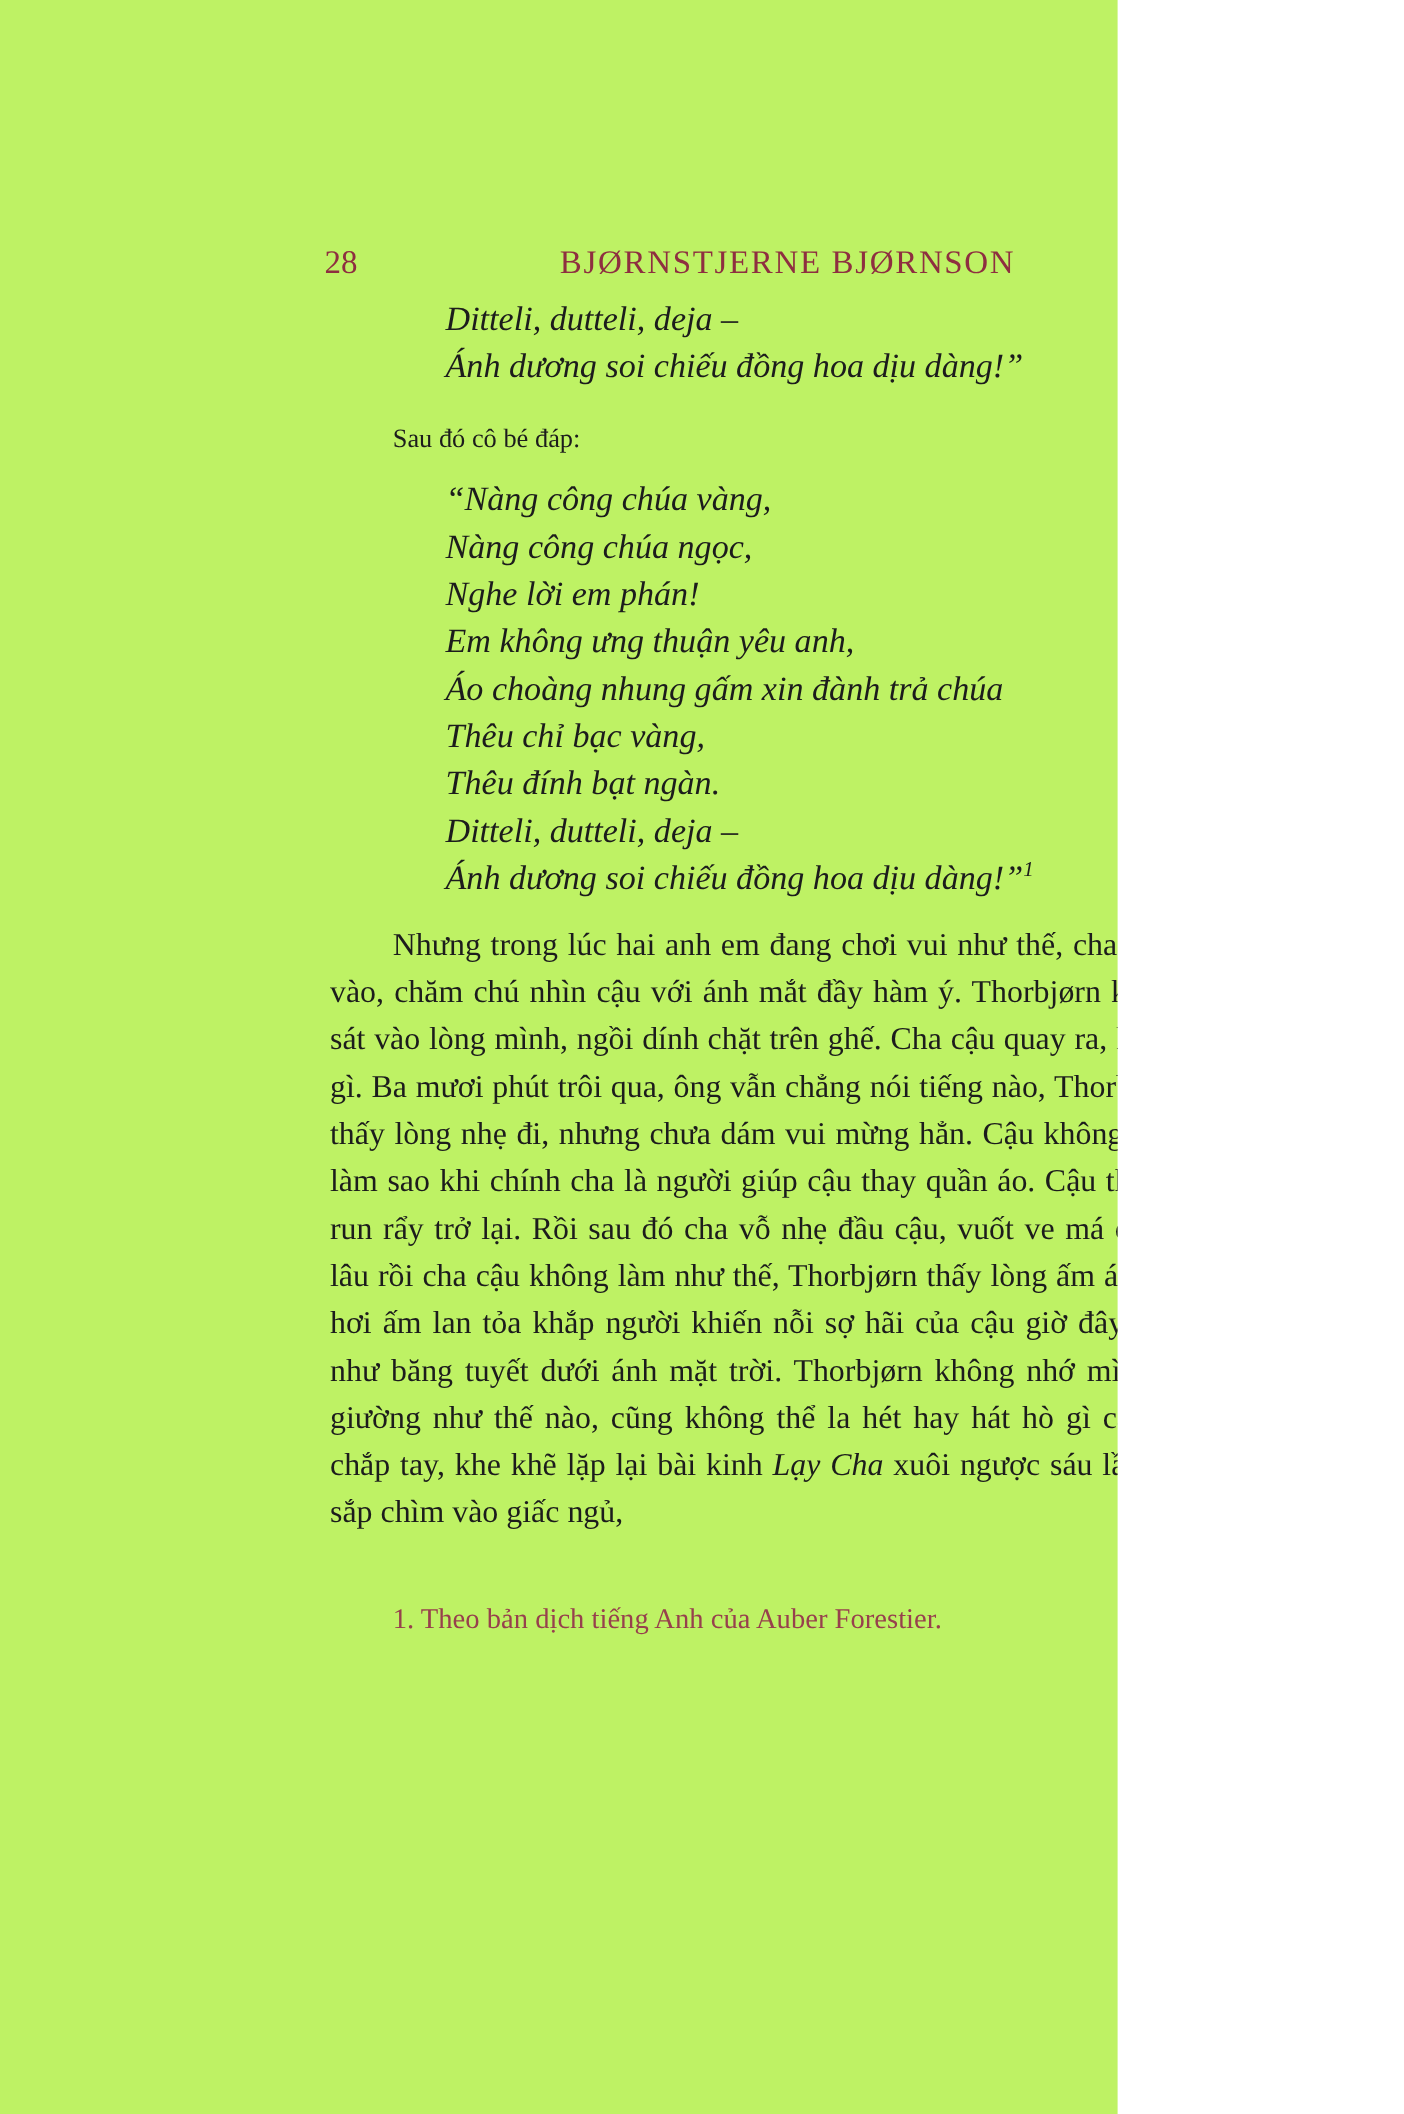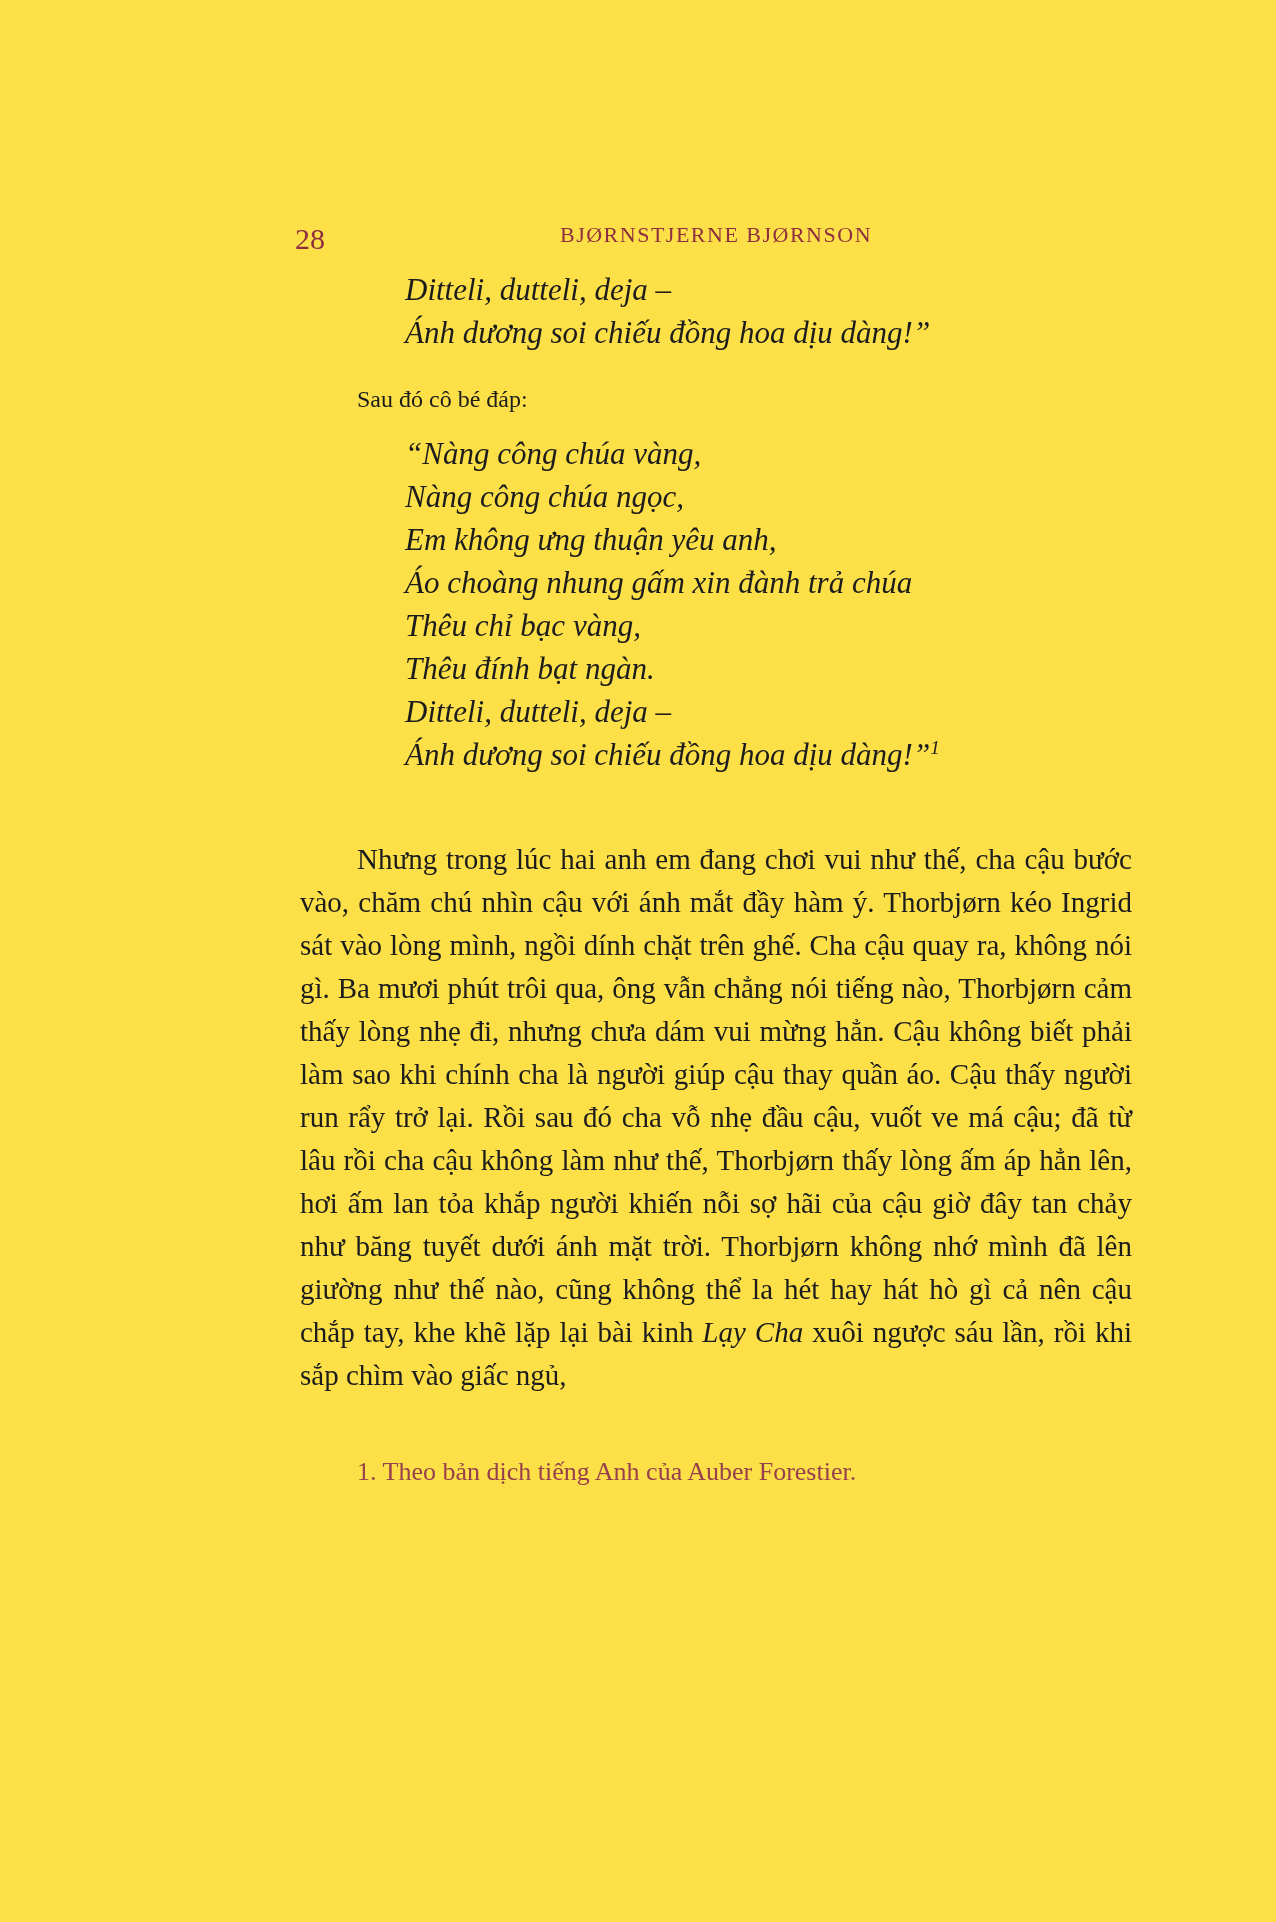--- a/index.html
+++ b/index.html
@@ -2,41 +2,41 @@
 <html lang="vi" style="--color-accent: #8e2f40; --color-footnote: #97404d; --color-body: #1c1c1c;"><head>
 <meta charset="utf-8">
 <style>
   html, body {
     margin: 0;
     padding: 0;
     background: #ffffff;
   }
   .page {
     position: relative;
-    width: 1276px;
+    width: 1016px;
     height: 1922px;
-    background: #fde047;
+    background: #bef264;
     font-family: "Liberation Serif", "DejaVu Serif", serif;
     color: var(--color-body, #1c1c1c);
     overflow: hidden;
   }
   .page-number {
     position: absolute;
     left: 295px;
     top: 222px;
     font-size: 30px;
     color: var(--color-accent, #8e2f40);
   }
   .running-header {
     position: absolute;
     left: 300px;
     top: 222px;
     width: 832px;
     text-align: center;
-    font-size: 22px;
+    font-size: 30px;
     letter-spacing: 1.5px;
     color: var(--color-accent, #8e2f40);
     white-space: nowrap;
   }
   .verse {
     position: absolute;
     left: 405px;
     margin: 0;
     padding: 0;
     list-style: none;
@@ -93,20 +93,21 @@
   <ul class="verse verse-1">
     <li>Ditteli, dutteli, deja –</li>
     <li>Ánh dương soi chiếu đồng hoa dịu dàng!”</li>
   </ul>
 
   <div class="speaker-line">Sau đó cô bé đáp:</div>
 
   <ul class="verse verse-2">
     <li>“Nàng công chúa vàng,</li>
     <li>Nàng công chúa ngọc,</li>
+    <li>Nghe lời em phán!</li>
     <li>Em không ưng thuận yêu anh,</li>
     <li>Áo choàng nhung gấm xin đành trả chúa</li>
     <li>Thêu chỉ bạc vàng,</li>
     <li>Thêu đính bạt ngàn.</li>
     <li>Ditteli, dutteli, deja –</li>
     <li>
       <span>Ánh dương soi chiếu đồng hoa dịu dàng!”</span><sup class="footnote-marker">1</sup>
     </li>
   </ul>
 

